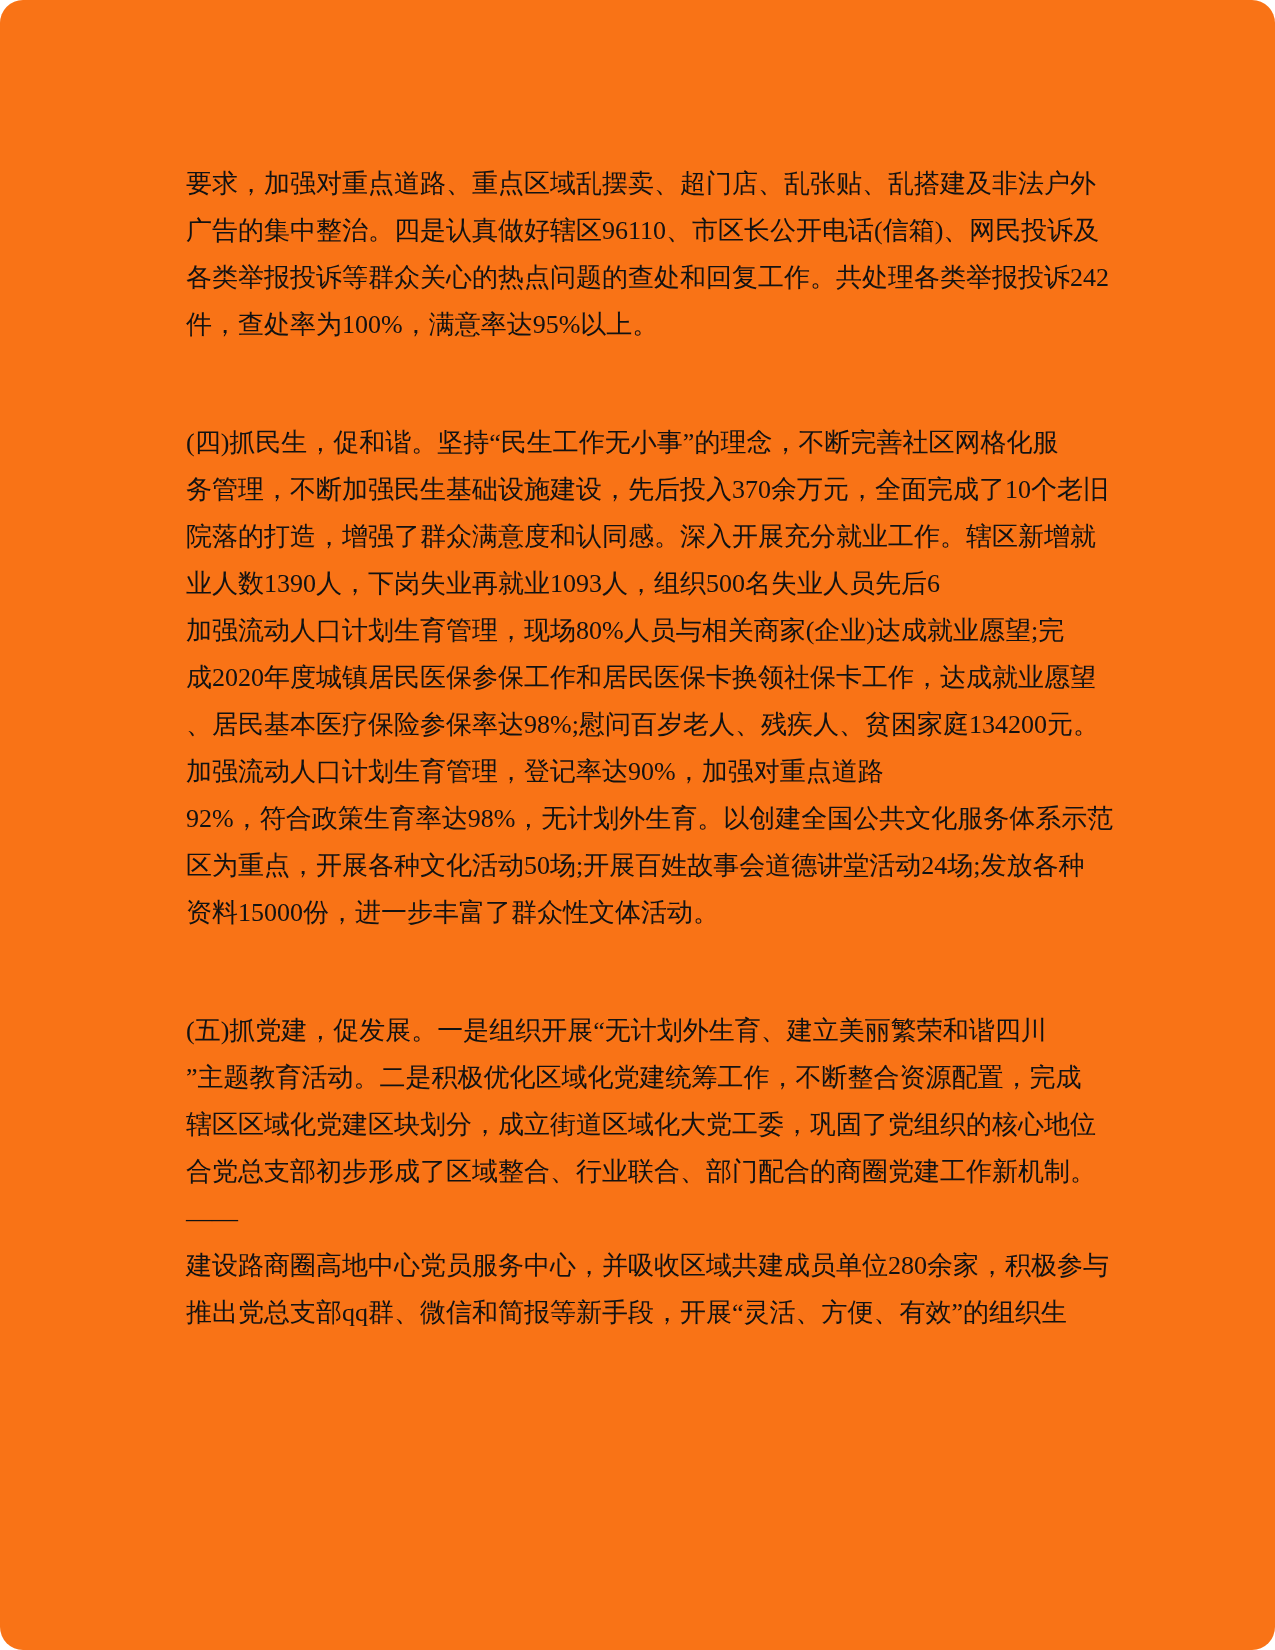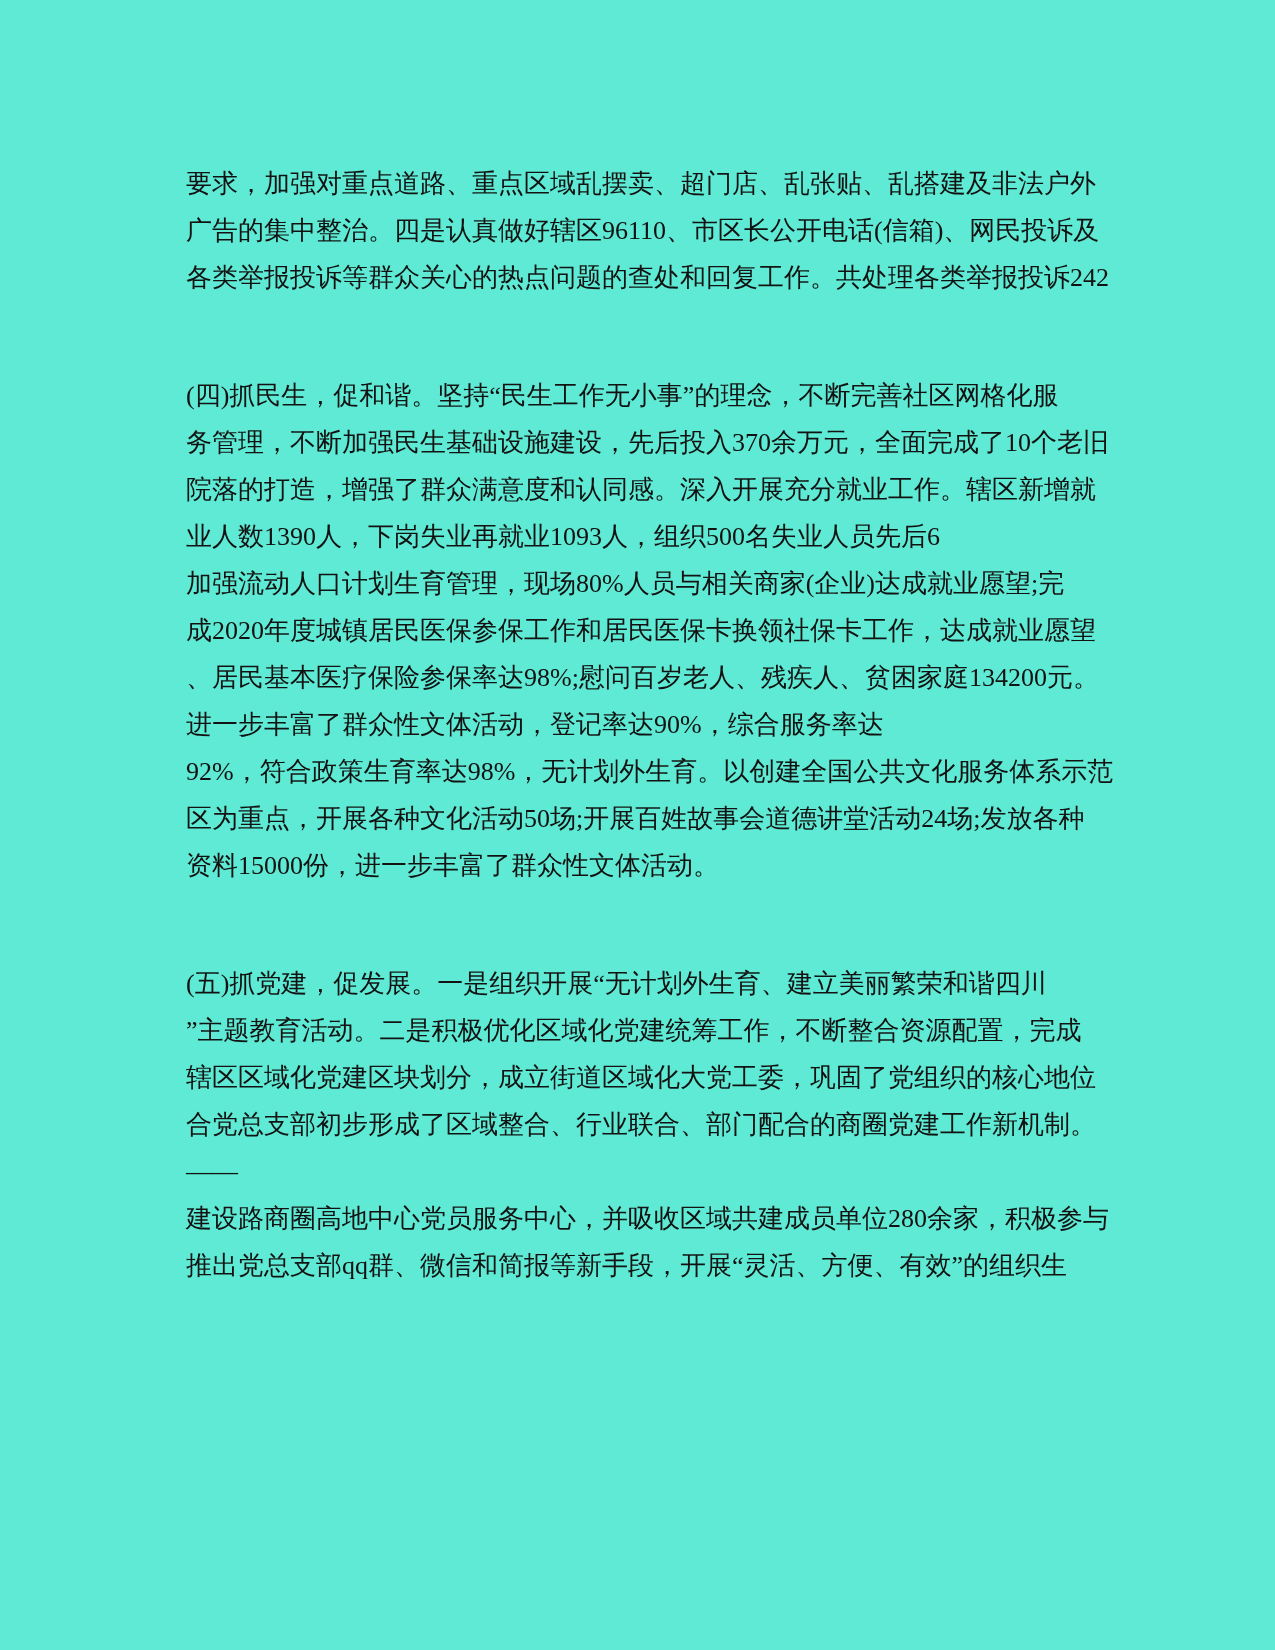--- a/index.html
+++ b/index.html
@@ -29,36 +29,37 @@
     font-size: 26px;
     line-height: 47px;
     letter-spacing: 0px;
     white-space: nowrap;
     text-align: left;
   }
 </style>
 </head>
 <body>
 
-<div class="page" style="background: #5eead4; color: rgb(18, 18, 18);">
+<div class="page" style="background: #f97316; color: rgb(18, 18, 18); border-radius: 23px;">
   <div class="doc-body" id="doc-body">
       <div class="para">
         <div class="text-line">要求，加强对重点道路、重点区域乱摆卖、超门店、乱张贴、乱搭建及非法户外</div>
         <div class="text-line">广告的集中整治。四是认真做好辖区96110、市区长公开电话(信箱)、网民投诉及</div>
         <div class="text-line">各类举报投诉等群众关心的热点问题的查处和回复工作。共处理各类举报投诉242</div>
+        <div class="text-line">件，查处率为100%，满意率达95%以上。</div>
       </div>
       <div class="para">
         <div class="text-line">(四)抓民生，促和谐。坚持“民生工作无小事”的理念，不断完善社区网格化服</div>
         <div class="text-line">务管理，不断加强民生基础设施建设，先后投入370余万元，全面完成了10个老旧</div>
         <div class="text-line">院落的打造，增强了群众满意度和认同感。深入开展充分就业工作。辖区新增就</div>
         <div class="text-line">业人数1390人，下岗失业再就业1093人，组织500名失业人员先后6</div>
         <div class="text-line">加强流动人口计划生育管理，现场80%人员与相关商家(企业)达成就业愿望;完</div>
         <div class="text-line">成2020年度城镇居民医保参保工作和居民医保卡换领社保卡工作，达成就业愿望</div>
         <div class="text-line">、居民基本医疗保险参保率达98%;慰问百岁老人、残疾人、贫困家庭134200元。</div>
-        <div class="text-line">进一步丰富了群众性文体活动，登记率达90%，综合服务率达</div>
+        <div class="text-line">加强流动人口计划生育管理，登记率达90%，加强对重点道路</div>
         <div class="text-line">92%，符合政策生育率达98%，无计划外生育。以创建全国公共文化服务体系示范</div>
         <div class="text-line">区为重点，开展各种文化活动50场;开展百姓故事会道德讲堂活动24场;发放各种</div>
         <div class="text-line">资料15000份，进一步丰富了群众性文体活动。</div>
       </div>
       <div class="para">
         <div class="text-line">(五)抓党建，促发展。一是组织开展“无计划外生育、建立美丽繁荣和谐四川</div>
         <div class="text-line">”主题教育活动。二是积极优化区域化党建统筹工作，不断整合资源配置，完成</div>
         <div class="text-line">辖区区域化党建区块划分，成立街道区域化大党工委，巩固了党组织的核心地位</div>
         <div class="text-line">合党总支部初步形成了区域整合、行业联合、部门配合的商圈党建工作新机制。</div>
         <div class="text-line">——</div>

